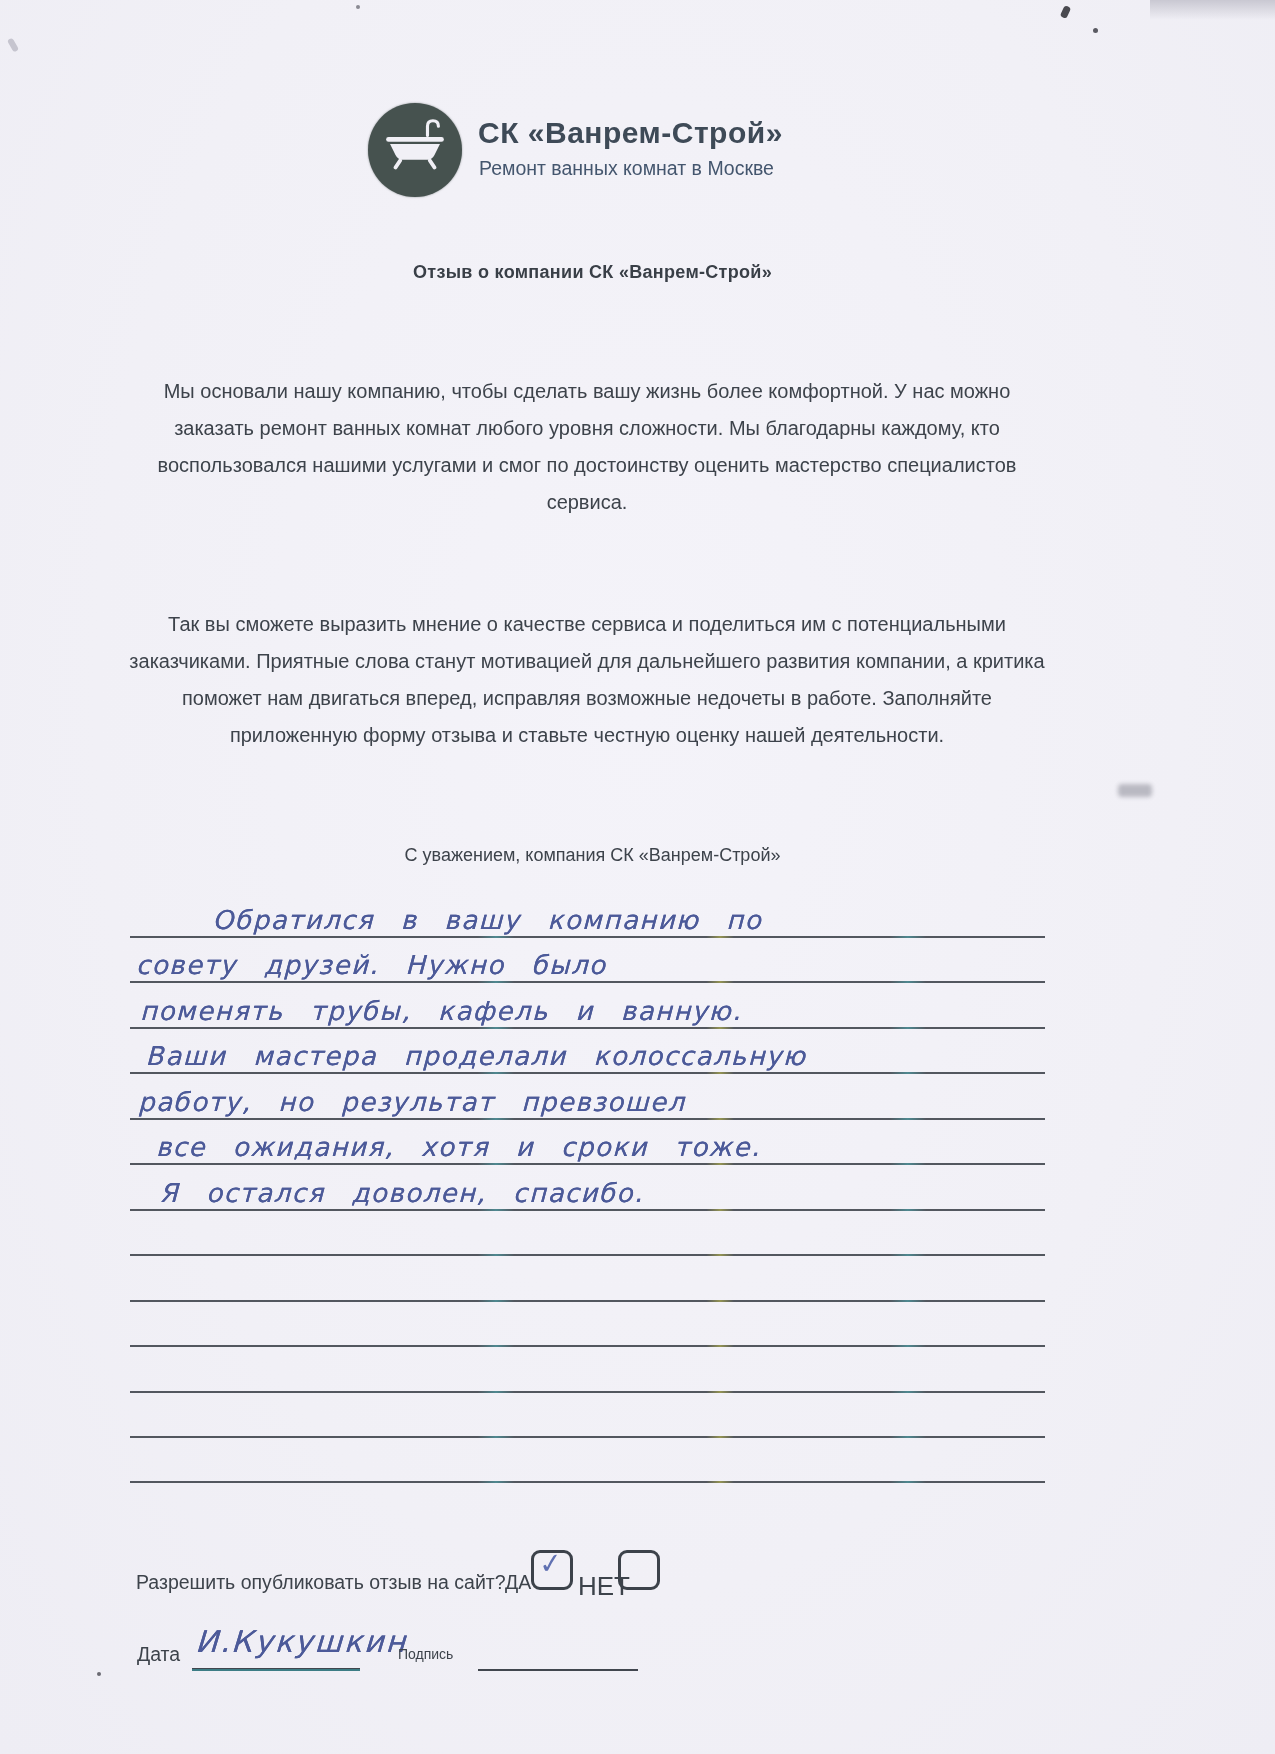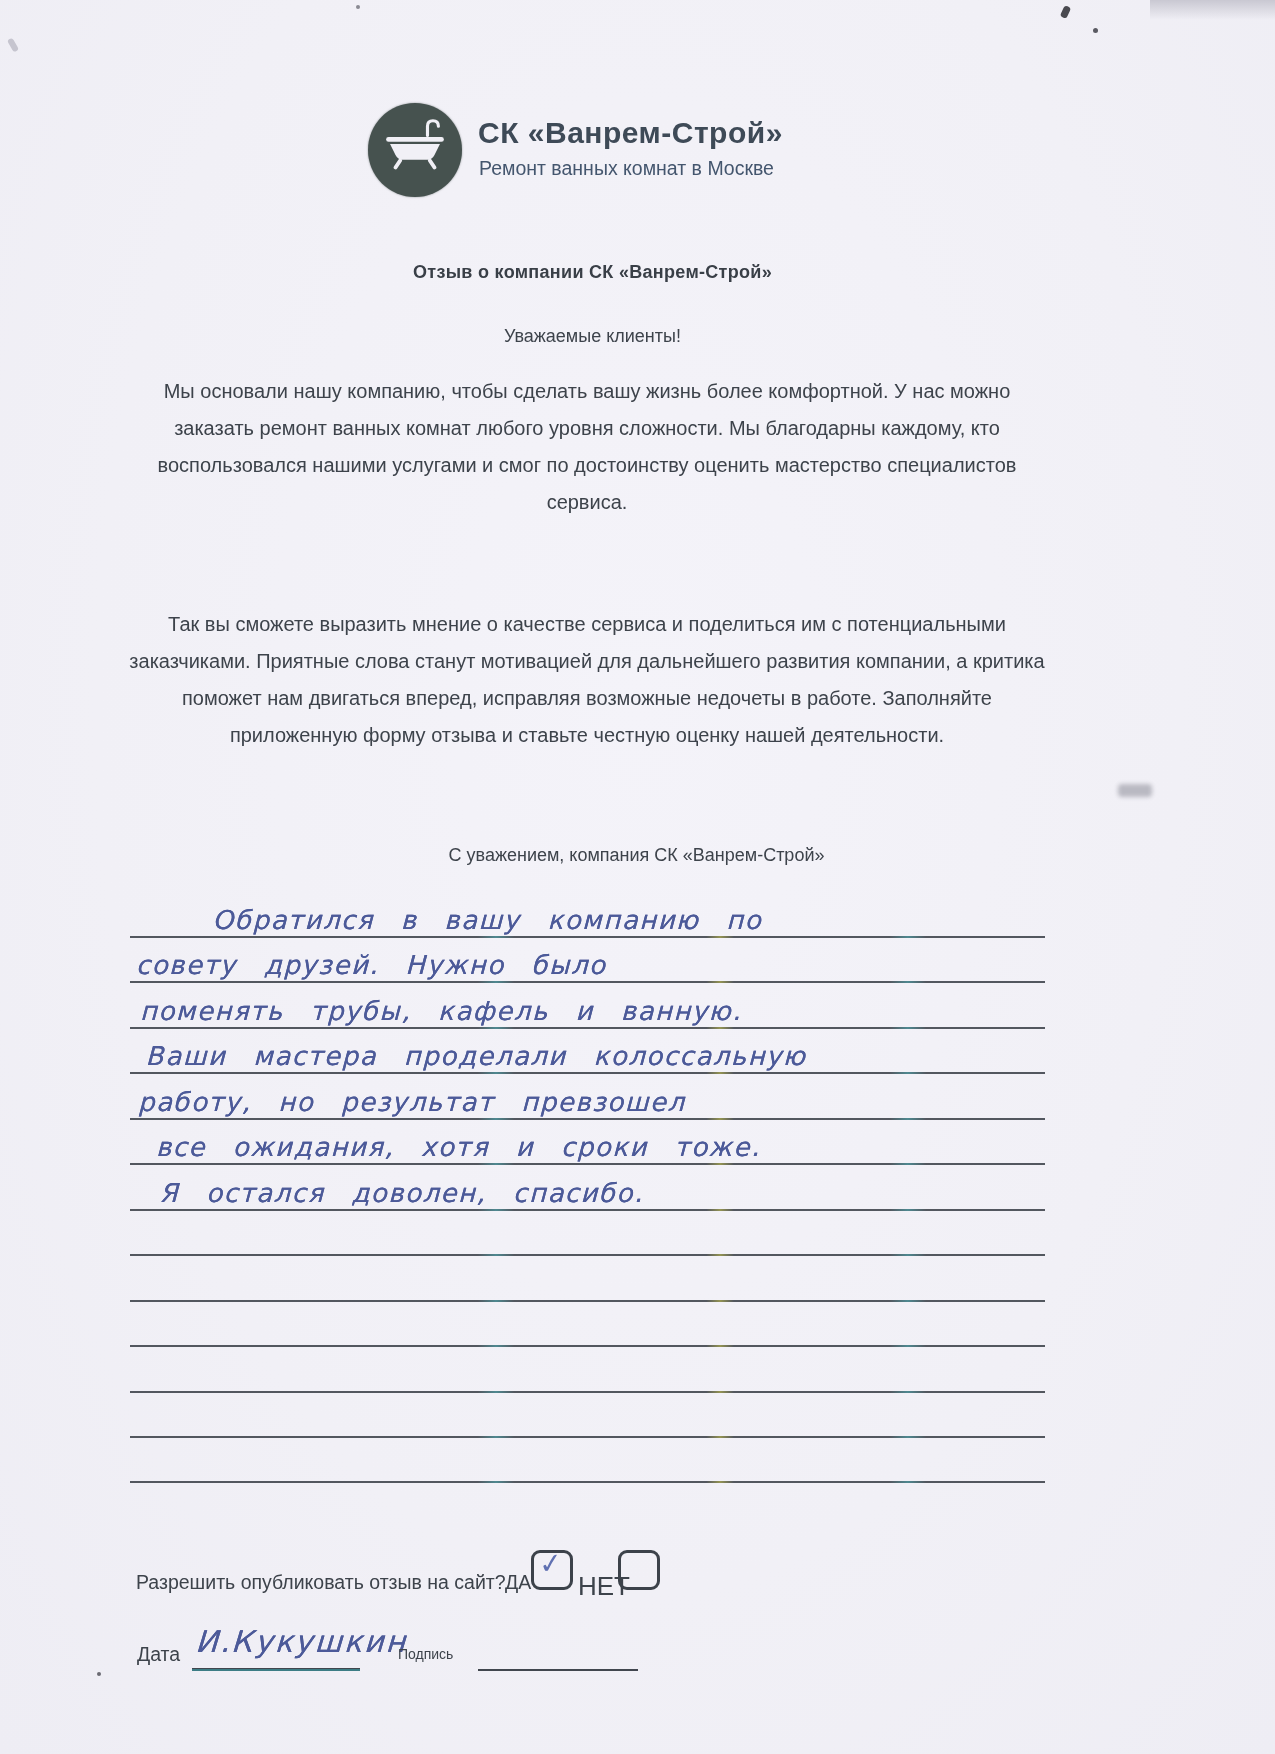--- a/index.html
+++ b/index.html
@@ -38,21 +38,21 @@
   }
   .para{
     position:absolute;left:122px;width:930px;text-align:center;
     font-size:20px;line-height:37px;color:#3d434b;
   }
   .para.p1{top:373px;}
   .para.p2{top:491px;}
   .para.p3{top:606px;}
   .signoff{
     position:absolute;left:0;top:845px;width:1185px;text-align:center;
-    font-size:18px;color:#3d434b;padding-left:44px;
+    font-size:18px;color:#3d434b;
   }
 
   
   .rule{
     position:absolute;left:130px;width:915px;height:2px;
     background:linear-gradient(90deg,
       #41464e 0%, #41464e 38%, #3c7d85 40%, #41464e 42%,
       #41464e 63%, #8a8a40 64.5%, #41464e 66%,
       #41464e 83%, #3c7d85 85%, #41464e 87%, #41464e 100%);
     opacity:.9;
@@ -122,21 +122,20 @@
         <path d="M18 45 h64 l-7 14 q-3 6 -9 6 h-32 q-6 0 -9 -6 z" fill="#f1f0f6"></path>
         <path d="M31 66 l-6 9" stroke="#f1f0f6" stroke-width="5" stroke-linecap="round"></path>
         <path d="M69 66 l6 9" stroke="#f1f0f6" stroke-width="5" stroke-linecap="round"></path>
       </svg>
     </span>
   </div>
   <div class="brand-title">СК «Ванрем-Строй»</div>
   <div class="brand-subtitle">Ремонт ванных комнат в Москве</div>
 
   <div class="doc-title">Отзыв о компании СК «Ванрем-Строй»</div>
-  <div class="salutation">Уважаемые клиенты!</div>
   <div class="para p1">Мы основали нашу компанию, чтобы сделать вашу жизнь более комфортной. У нас можно заказать ремонт ванных комнат любого уровня сложности. Мы благодарны каждому, кто воспользовался нашими услугами и смог по достоинству оценить мастерство специалистов сервиса.</div>
   <div class="para p3">Так вы сможете выразить мнение о качестве сервиса и поделиться им с потенциальными заказчиками. Приятные слова станут мотивацией для дальнейшего развития компании, а критика поможет нам двигаться вперед, исправляя возможные недочеты в работе. Заполняйте приложенную форму отзыва и ставьте честную оценку нашей деятельности.</div>
   <div class="signoff">С уважением, компания СК «Ванрем-Строй»</div>
 
   <div class="rule" style="top:936px"></div>
   <div class="rule" style="top:981px"></div>
   <div class="rule" style="top:1027px"></div>
   <div class="rule" style="top:1072px"></div>
   <div class="rule" style="top:1118px"></div>
   <div class="rule" style="top:1163px"></div>

